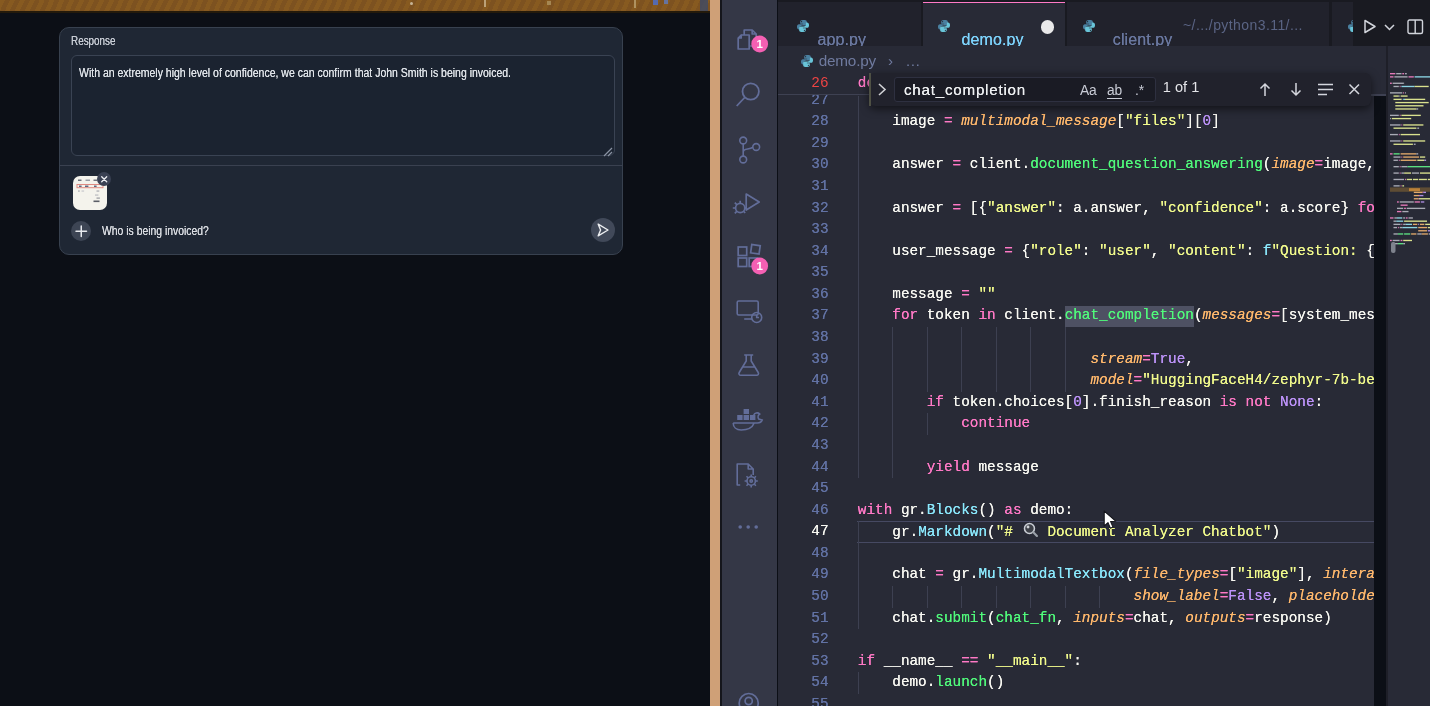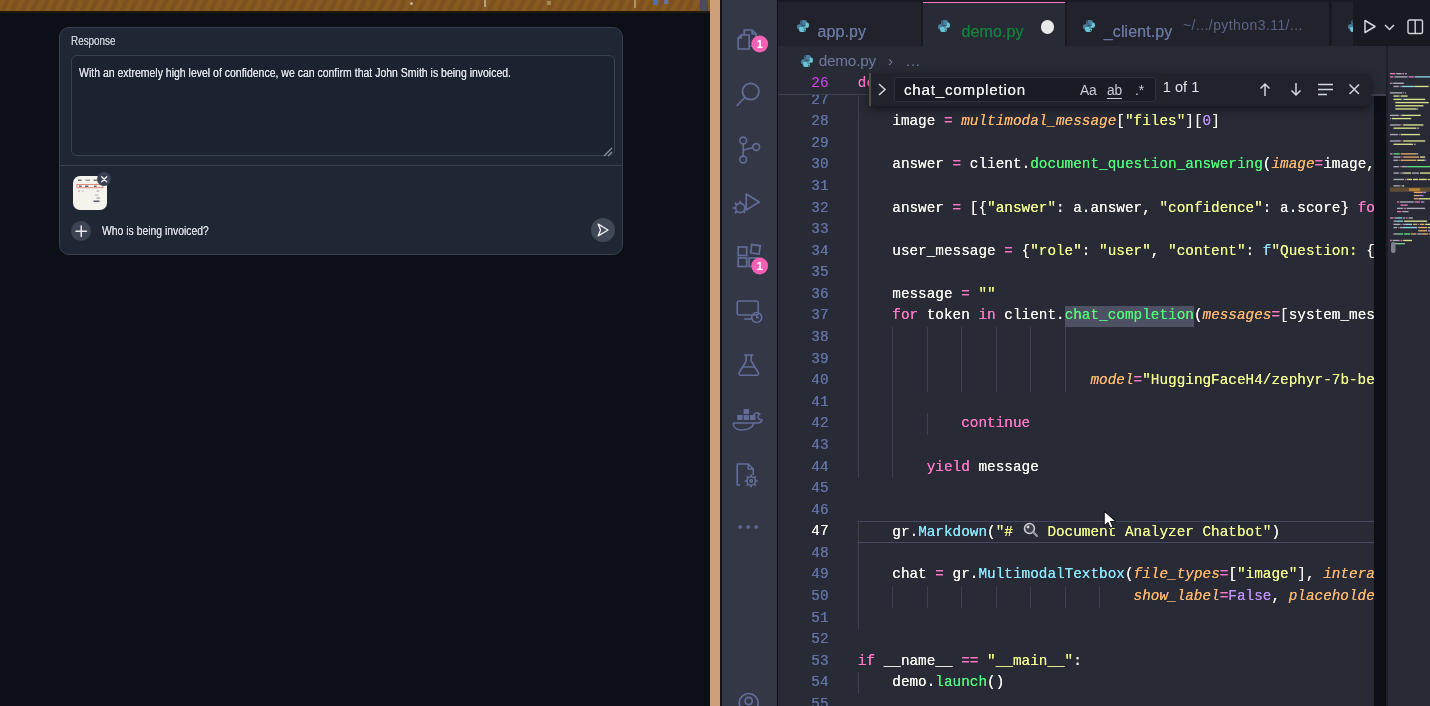--- a/index.html
+++ b/index.html
@@ -15,37 +15,37 @@
 
 #winedge{left:710px;top:0;width:10px;height:706px;background:#cfa077}
 #winedge2{left:720px;top:0;width:1.8px;height:706px;background:#15161c}
 #actbar{left:721.8px;top:0;width:55.7px;height:706px;background:#343746}
 #tabsbg{left:777.5px;top:0;width:652.5px;height:46px;background:#191a21}
 .tab{top:2px;height:44px}
 #tab1{left:777.5px;width:144px;background:#21222c;border-right:1px solid #191a21}
 #tab2{left:922.5px;width:142.5px;background:#282a36;border-top:1.7px solid #ff79c6}
 #tab3{left:1065.5px;width:264.5px;background:#21222c;border-right:1px solid #191a21;border-left:1px solid #191a21}
 #tab4{left:1331.5px;width:21px;background:#21222c;overflow:hidden;top:2px;height:44px}
-.tabtxt{position:absolute;top:23px;font-size:16px;color:#6a78a0;letter-spacing:0.1px;text-shadow:0 0 0.5px currentColor}
+.tabtxt{position:absolute;top:31px;font-size:16px;color:#6a78a0;letter-spacing:0.1px;text-shadow:0 0 0.5px currentColor}
 #bread{left:777.5px;top:46px;width:652.5px;height:26px;background:#282a36}
 #breadtxt{left:818.7px;top:51.5px;font-size:15.3px;color:#6f7a9e;letter-spacing:-0.2px}
 #editor{left:777.5px;top:46px;width:596px;height:660px;background:#282a36;overflow:hidden}
 .cl1{position:absolute;left:80.29999999999995px;height:21.577px;white-space:pre;font-family:"Liberation Mono",monospace;font-size:14.36px;line-height:21.577px;text-shadow:0 0 0.55px currentColor}
 i{font-style:normal}
 i.w{color:#f8f8f2} i.k{color:#ff79c6} i.fn{color:#50fa7b} i.cl{color:#8be9fd} i.s{color:#f1fa8c} i.n{color:#bd93f9}
 i.p{color:#ffb86c;font-style:italic}
 i.fnH{color:#50fa7b}
 .gn{position:absolute;width:51.0px;text-align:right;color:#6272a4;text-shadow:0 0 0.5px currentColor;font-family:"Liberation Mono",monospace;font-size:14.36px;line-height:21.577px;height:21.577px}
 .gn.cur{color:#f8f8f2}
 .ig{position:absolute;width:1px;background:#3d4051}
 .emoji{display:inline-block;width:17.234px;height:18px;vertical-align:-3.5px}
 #curline1,#curline2{left:79.29999999999995px;width:529.2px;height:1px;background:#464962;position:absolute}
 #fmatch{left:287.10799999999995px;top:259.67px;width:129.25500000000002px;height:21.577px;background:#4e5163;position:absolute}
 #sticky{left:777.5px;top:72px;width:608.5px;height:23px;background:#282a36;border-bottom:1px solid #3e4152}
-#stickyln{position:absolute;left:0;top:0;width:51px;text-align:right;color:#d946ef;font-family:"Liberation Mono",monospace;font-size:14.36px;line-height:22px}
+#stickyln{position:absolute;left:0;top:0;width:51px;text-align:right;color:#ef4444;font-family:"Liberation Mono",monospace;font-size:14.36px;line-height:22px}
 #stickycode{position:absolute;left:80.3px;top:0;white-space:pre;font-family:"Liberation Mono",monospace;font-size:14.36px;line-height:22px;text-shadow:0 0 0.55px currentColor}
 #findw{left:869.2px;top:72.8px;width:501.9px;height:33.4px;background:#21222c;border-radius:6px;box-shadow:0 3px 9px rgba(0,0,0,0.55);z-index:30}
 #findsash{position:absolute;left:0;top:0;width:2.2px;height:33.4px;background:#4e5044}
 #findinp{position:absolute;left:24.7px;top:3.9px;width:262px;height:25.2px;background:#1a1b24;border:1px solid #2e3040;border-radius:3px}
 #findtxt{position:absolute;left:9px;top:3.4px;font-size:15.2px;color:#eef0f2;letter-spacing:0.77px;text-shadow:0 0 0.5px currentColor}
 .ftog{position:absolute;top:5px;font-size:13.8px;color:#c9ccd6}
 #fcount{position:absolute;left:293.6px;top:6.3px;font-size:14.6px;color:#e4e5e9}
 .fico{position:absolute;top:0;color:#d4d6dd}
 #minimap{left:1386px;top:46px;width:44px;height:660px;background:#282a36;border-left:2.3px solid #1e1f28}
 #mcursor{left:1101px;top:509px;z-index:60}
@@ -230,50 +230,54 @@
 <div class="cl1" style="top:65.28px"><i class="w">    image </i><i class="k">=</i><i class="w"> </i><i class="p">multimodal_message</i><i class="w">[</i><i class="s">"files"</i><i class="w">][</i><i class="n">0</i><i class="w">]</i></div>
 <div class="cl1" style="top:86.85px"></div>
 <div class="cl1" style="top:108.43px"><i class="w">    answer </i><i class="k">=</i><i class="w"> client.</i><i class="fn">document_question_answering</i><i class="w">(</i><i class="p">image</i><i class="k">=</i><i class="w">image, </i><i class="p">question</i></div>
 <div class="cl1" style="top:130.01px"></div>
 <div class="cl1" style="top:151.59px"><i class="w">    answer </i><i class="k">=</i><i class="w"> [{</i><i class="s">"answer"</i><i class="w">: a.answer, </i><i class="s">"confidence"</i><i class="w">: a.score} </i><i class="k">for</i><i class="w"> a </i></div>
 <div class="cl1" style="top:173.16px"></div>
 <div class="cl1" style="top:194.74px"><i class="w">    user_message </i><i class="k">=</i><i class="w"> {</i><i class="s">"role"</i><i class="w">: </i><i class="s">"user"</i><i class="w">, </i><i class="s">"content"</i><i class="w">: </i><i class="cl">f</i><i class="s">"Question: </i><i class="w">{question}</i></div>
 <div class="cl1" style="top:216.32px"></div>
 <div class="cl1" style="top:237.89px"><i class="w">    message </i><i class="k">=</i><i class="w"> </i><i class="s">""</i></div>
 <div class="cl1" style="top:259.47px"><i class="w">    </i><i class="k">for</i><i class="w"> token </i><i class="k">in</i><i class="w"> client.</i><i class="fnH">chat_completion</i><i class="w">(</i><i class="p">messages</i><i class="k">=</i><i class="w">[system_message, user_message],</i></div>
+<div class="cl1" style="top:302.62px"><i class="w">                           </i><i class="p">stream</i><i class="k">=</i><i class="n">True</i><i class="w">,</i></div>
 <div class="cl1" style="top:324.20px"><i class="w">                           </i><i class="p">model</i><i class="k">=</i><i class="s">"HuggingFaceH4/zephyr-7b-beta"</i></div>
+<div class="cl1" style="top:345.78px"><i class="w">        </i><i class="k">if</i><i class="w"> token.choices[</i><i class="n">0</i><i class="w">].finish_reason </i><i class="k">is</i><i class="w"> </i><i class="k">not</i><i class="w"> </i><i class="n">None</i><i class="w">:</i></div>
 <div class="cl1" style="top:367.36px"><i class="w">            </i><i class="k">continue</i></div>
 <div class="cl1" style="top:410.51px"><i class="w">        </i><i class="k">yield</i><i class="w"> message</i></div>
 <div class="cl1" style="top:432.09px"></div>
+<div class="cl1" style="top:453.66px"><i class="k">with</i><i class="w"> gr.</i><i class="cl">Blocks</i><i class="w">() </i><i class="k">as</i><i class="w"> demo:</i></div>
 <div class="cl1" style="top:475.24px"><i class="w">    gr.</i><i class="cl">Markdown</i><i class="w">(</i><i class="s">"# </i><svg class="emoji" width="18" height="18" viewBox="0 0 18 18">
           <circle cx="7.8" cy="7.4" r="5.2" fill="#3d4048" stroke="#c9cdd4" stroke-width="1.6"></circle>
           <circle cx="6.3" cy="5.9" r="1.5" fill="#e8ebee" opacity="0.85"></circle>
           <line x1="11.8" y1="11.4" x2="15.6" y2="15.2" stroke="#9aa0a8" stroke-width="2.3" stroke-linecap="round"></line>
         </svg><i class="s"> Document Analyzer Chatbot"</i><i class="w">)</i></div>
 <div class="cl1" style="top:518.39px"><i class="w">    chat </i><i class="k">=</i><i class="w"> gr.</i><i class="cl">MultimodalTextbox</i><i class="w">(</i><i class="p">file_types</i><i class="k">=</i><i class="w">[</i><i class="s">"image"</i><i class="w">], </i><i class="p">interactive</i></div>
 <div class="cl1" style="top:539.97px"><i class="w">                                </i><i class="p">show_label</i><i class="k">=</i><i class="n">False</i><i class="w">, </i><i class="p">placeholder</i><i class="k">=</i></div>
+<div class="cl1" style="top:561.55px"><i class="w">    chat.</i><i class="fn">submit</i><i class="w">(</i><i class="fn">chat_fn</i><i class="w">, </i><i class="p">inputs</i><i class="k">=</i><i class="w">chat, </i><i class="p">outputs</i><i class="k">=</i><i class="w">response)</i></div>
 <div class="cl1" style="top:583.13px"></div>
 <div class="cl1" style="top:604.70px"><i class="k">if</i><i class="w"> __name__ </i><i class="k">==</i><i class="w"> </i><i class="s">"__main__"</i><i class="w">:</i></div>
 <div class="cl1" style="top:626.28px"><i class="w">    demo.</i><i class="fn">launch</i><i class="w">()</i></div>
 <div class="cl1" style="top:647.86px"></div>
 </div>
 
 <div class="a" id="tabsbg"></div>
 <div class="a tab" id="tab1"></div>
 <div class="a tab" id="tab2"></div>
 <div class="a tab" id="tab3"></div>
 <div class="a" id="tab4"></div>
 <svg style="position:absolute;left:795.5px;top:18.8px;opacity:1.0" width="14" height="14">
       <use href="#pyico"></use>
     </svg>
 <div class="a tabtxt" style="left:817.5px">app.py</div>
 <svg style="position:absolute;left:936.7px;top:18.8px;opacity:1.0" width="14" height="14">
       <use href="#pyico"></use>
     </svg>
-<div class="a tabtxt" style="left:961.5px;color:#15803d">demo.py</div>
+<div class="a tabtxt" style="left:961.5px;color:#7dd3fc">demo.py</div>
 <div class="a" style="left:1041px;top:20.3px;width:13.4px;height:13.4px;border-radius:50%;background:#e9e9ea"></div>
 <svg style="position:absolute;left:1082px;top:18.8px;opacity:1.0" width="14" height="14">
       <use href="#pyico"></use>
     </svg>
 <div class="a tabtxt" style="left:1103.8px">_client.py</div>
 <div class="a" style="left:1183px;top:17px;font-size:14px;color:#5a6484;letter-spacing:0.42px">~/.../python3.11/...</div>
 <svg style="position:absolute;left:1346.5px;top:18.8px;opacity:1.0" width="14" height="14">
       <use href="#pyico"></use>
     </svg>
 <div class="a" style="left:1352.5px;top:0;width:77.5px;height:46px;background:#191a21"></div>

